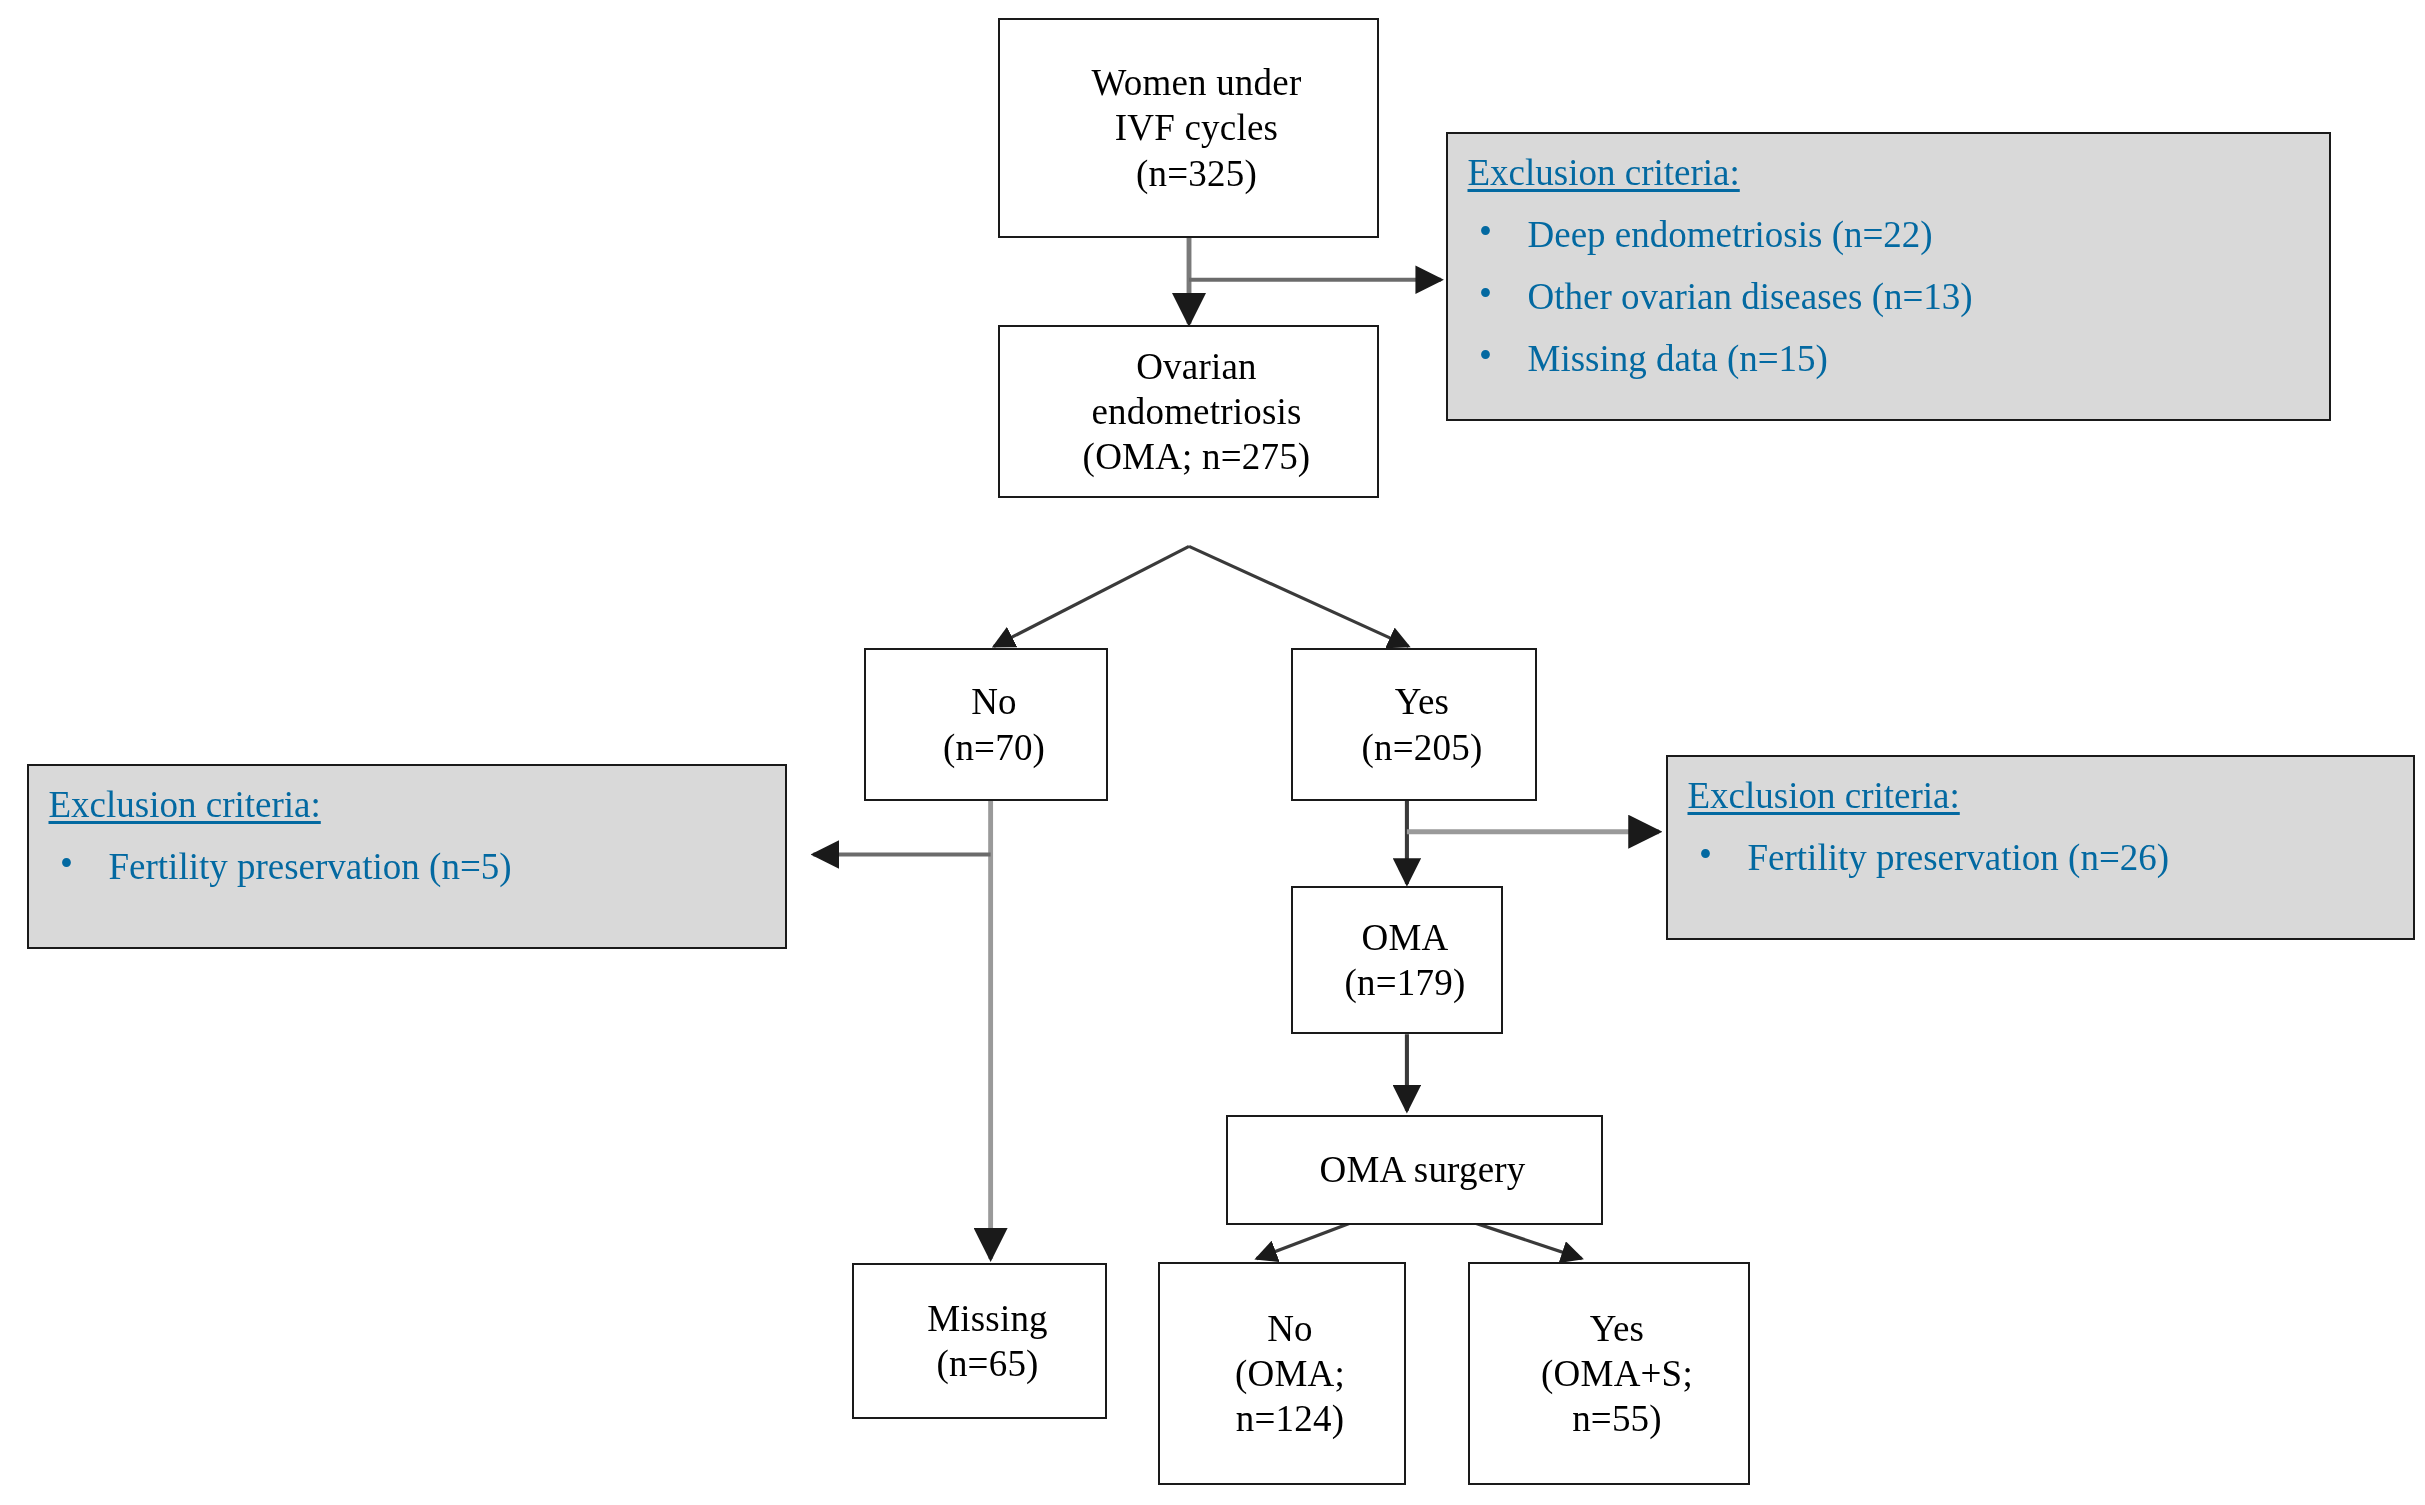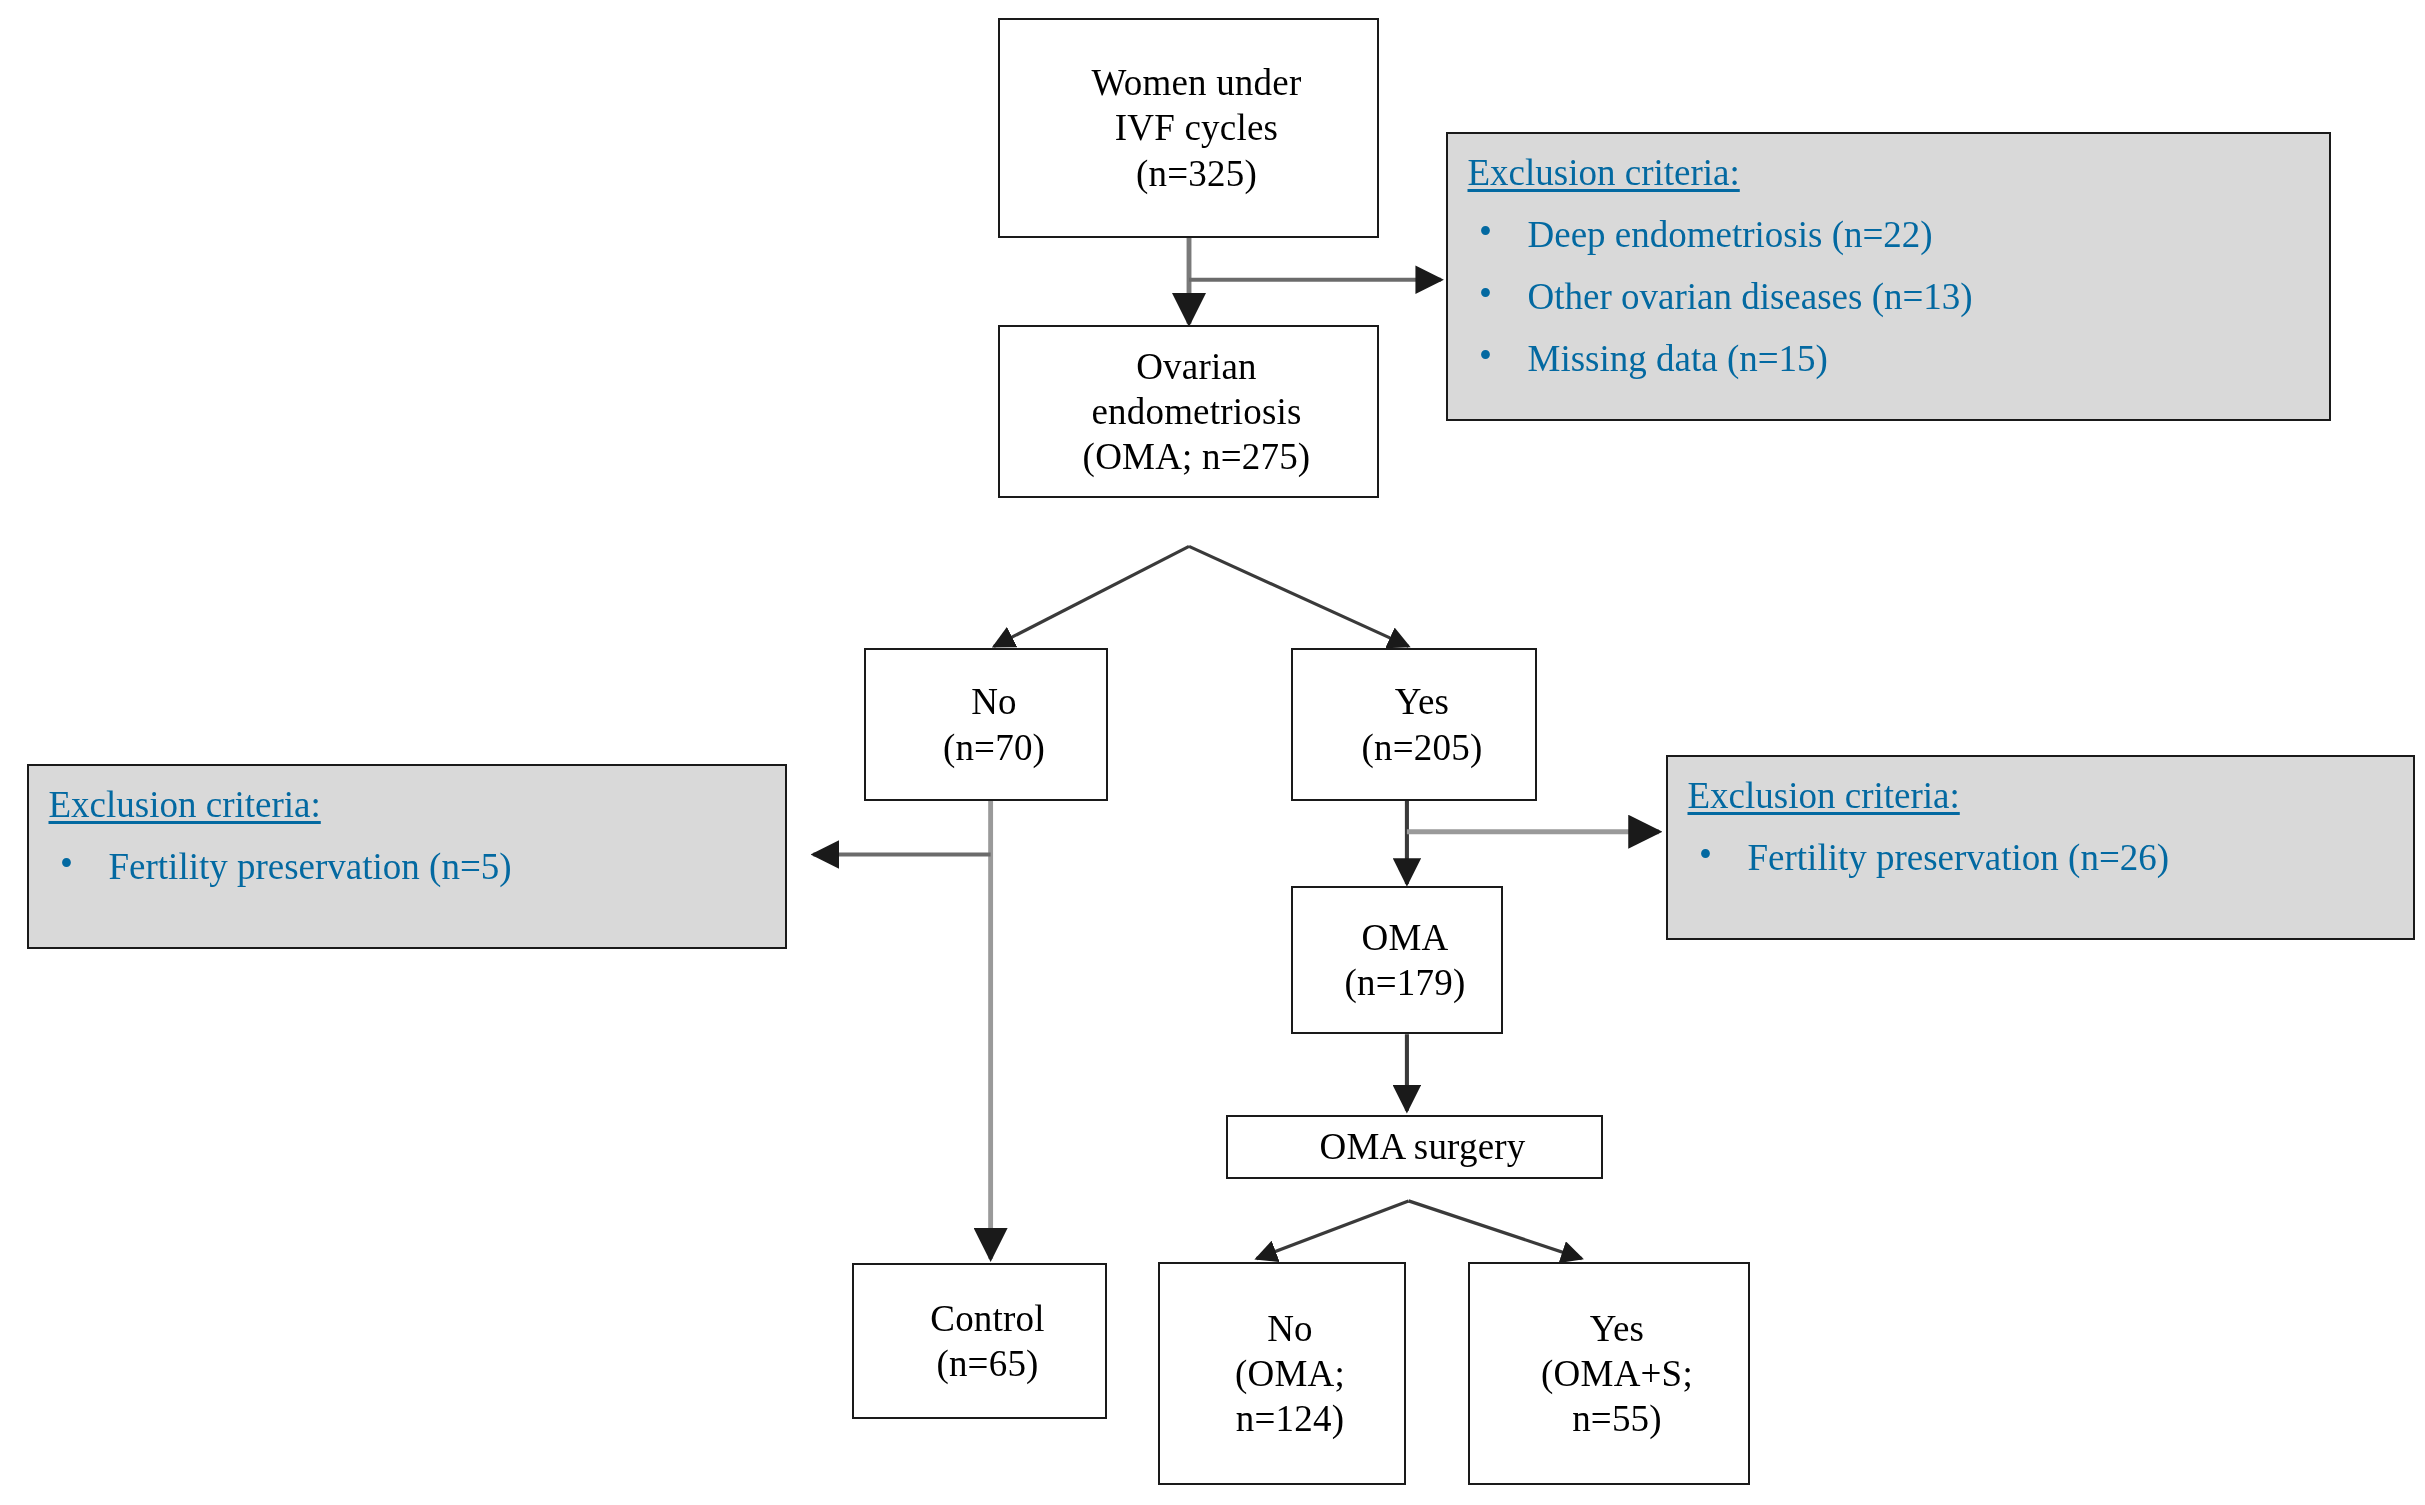--- a/index.html
+++ b/index.html
@@ -130,26 +130,26 @@
   <div class="node" style="left:1291px; top:648px; width:246px; height:153px;">
     <span class="line">Yes</span>
     <span class="line">(n=205)</span>
   </div>
 
   <div class="node" style="left:1291px; top:886px; width:212px; height:148px;">
     <span class="line">OMA</span>
     <span class="line">(n=179)</span>
   </div>
 
-  <div class="node" style="left:1226px; top:1115px; width:377px; height:64px;">
+  <div class="node" style="left:1226px; top:1115px; width:377px; height:110px;">
     <span class="line">OMA surgery</span>
   </div>
 
   <div class="node" style="left:852px; top:1263px; width:255px; height:156px;">
-    <span class="line">Control</span>
+    <span class="line">Missing</span>
     <span class="line">(n=65)</span>
   </div>
 
   <div class="node" style="left:1158px; top:1262px; width:248px; height:223px;">
     <span class="line">No</span>
     <span class="line">(OMA;</span>
     <span class="line">n=124)</span>
   </div>
 
   <div class="node" style="left:1468px; top:1262px; width:282px; height:223px;">

